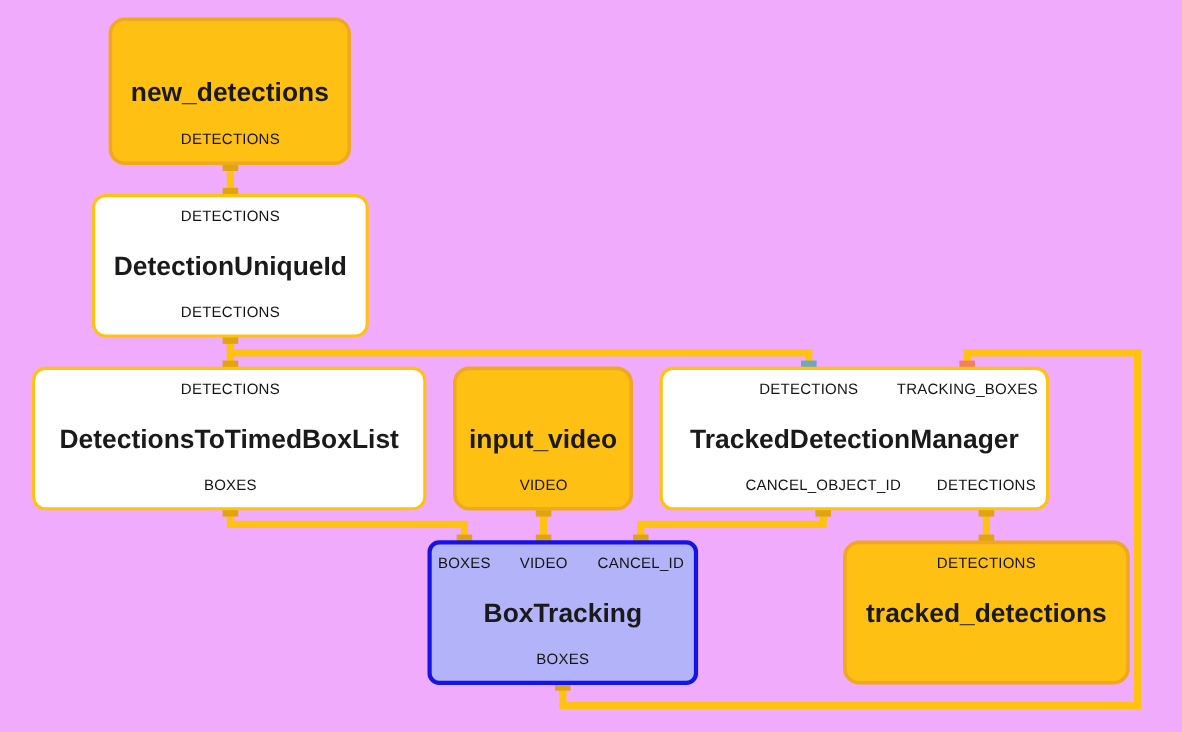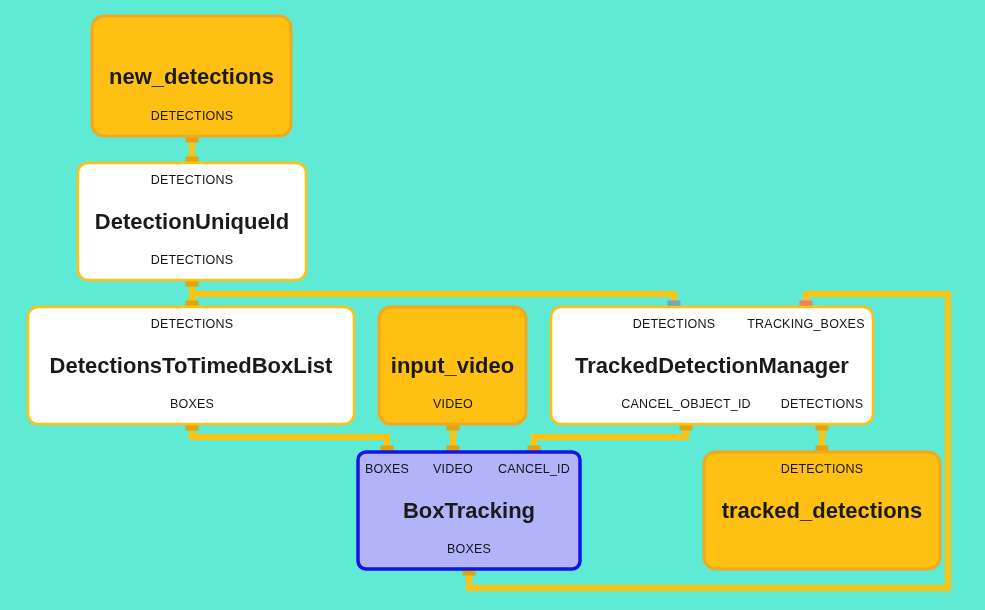--- a/index.html
+++ b/index.html
@@ -10,21 +10,21 @@
   body {
     width: 985px;
     height: 610px;
     overflow: hidden;
     font-family: "Liberation Sans", sans-serif;
   }
   #graph-canvas {
     position: relative;
     width: 985px;
     height: 610px;
-    background: #5eead4;
+    background: #f0abfc;
   }
   svg.graph-svg {
     position: absolute;
     left: 0;
     top: 0;
     width: 985px;
     height: 610px;
     display: block;
   }
   .node-title {

